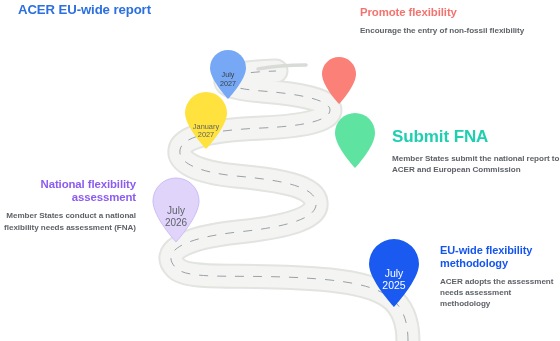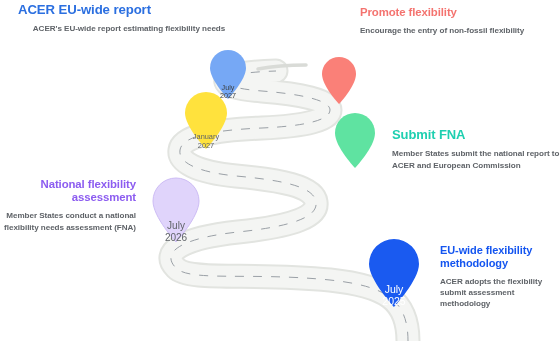--- a/index.html
+++ b/index.html
@@ -48,33 +48,33 @@
   #blk-acer .body { text-align: center; }
 
   #blk-promote       { left: 360px; top: 6px; width: 190px; }
   #blk-promote .head { font-size: 11.4px; color: #f4736f; }
 
   #blk-define       { left: 20px; top: 80px; width: 158px; }
   #blk-define .head { font-size: 11.4px; color: #ffe000; text-align: center;
                       text-shadow: 0 0 1px rgba(200,170,0,.30); }
 
   #blk-fna       { left: 392px; top: 127px; width: 168px; }
-  #blk-fna .head { font-size: 13px; color: #1ecfb0; }
+  #blk-fna .head { font-size: 17px; color: #1ecfb0; }
 
   #blk-national       { left: 2px;  top: 178px; width: 134px; }
   #blk-national .head { font-size: 11.4px; color: #8c5cf0; }
 
   #blk-method       { left: 440px; top: 244px; width: 120px; }
   #blk-method .head { font-size: 11px; color: #1455f0; }
 
   
   .pin {
     position: absolute;
     display: flex;
-    align-items: flex-end;
+    align-items: center;
     justify-content: center;
   }
   .pin svg { position: absolute; left: 0; top: 0; overflow: visible; }
   .pin .pin-label {
     position: relative;
     z-index: 2;
     text-align: center;
     line-height: 1.14;
     font-weight: normal;
     white-space: pre-line;
@@ -158,37 +158,36 @@
   <div class="pin" id="pin-jul2027" style="left:208px; top:50px; width:40px; height:50px;">
     <svg viewBox="0 0 40 50" width="40" height="50">
       <path d="M20 49 C 20 49 2 30 2 18 A 18 18 0 1 1 38 18 C 38 30 20 49 20 49 Z" fill="#76a8f5"></path>
     </svg>
     <span class="pin-label" style="color:#3c4043; font-size:7.2px; margin-top:9px;">July
 2027</span>
   </div>
 
   <div class="block align-right" id="blk-acer">
     <p class="head">ACER EU-wide report</p>
-    <p class="body">ACER's EU-wide report estimating flexibility needs</p>
   </div>
 
   <div class="block align-left" id="blk-promote">
     <p class="head">Promote flexibility</p>
     <p class="body">Encourage the entry of non-fossil flexibility</p>
   </div>
 
 
   <div class="block align-left" id="blk-fna">
     <p class="head">Submit FNA</p>
     <p class="body">Member States submit the national report to ACER and European Commission</p>
   </div>
 
   <div class="block align-right" id="blk-national">
     <p class="head">National flexibility assessment</p>
     <p class="body">Member States conduct a national flexibility needs assessment (FNA)</p>
   </div>
 
   <div class="block align-left" id="blk-method">
     <p class="head">EU-wide flexibility methodology</p>
-    <p class="body">ACER adopts the flexibility submit assessment methodology</p>
+    <p class="body">ACER adopts the assessment needs assessment methodology</p>
   </div>
 
 </div>
 
 </body></html>

